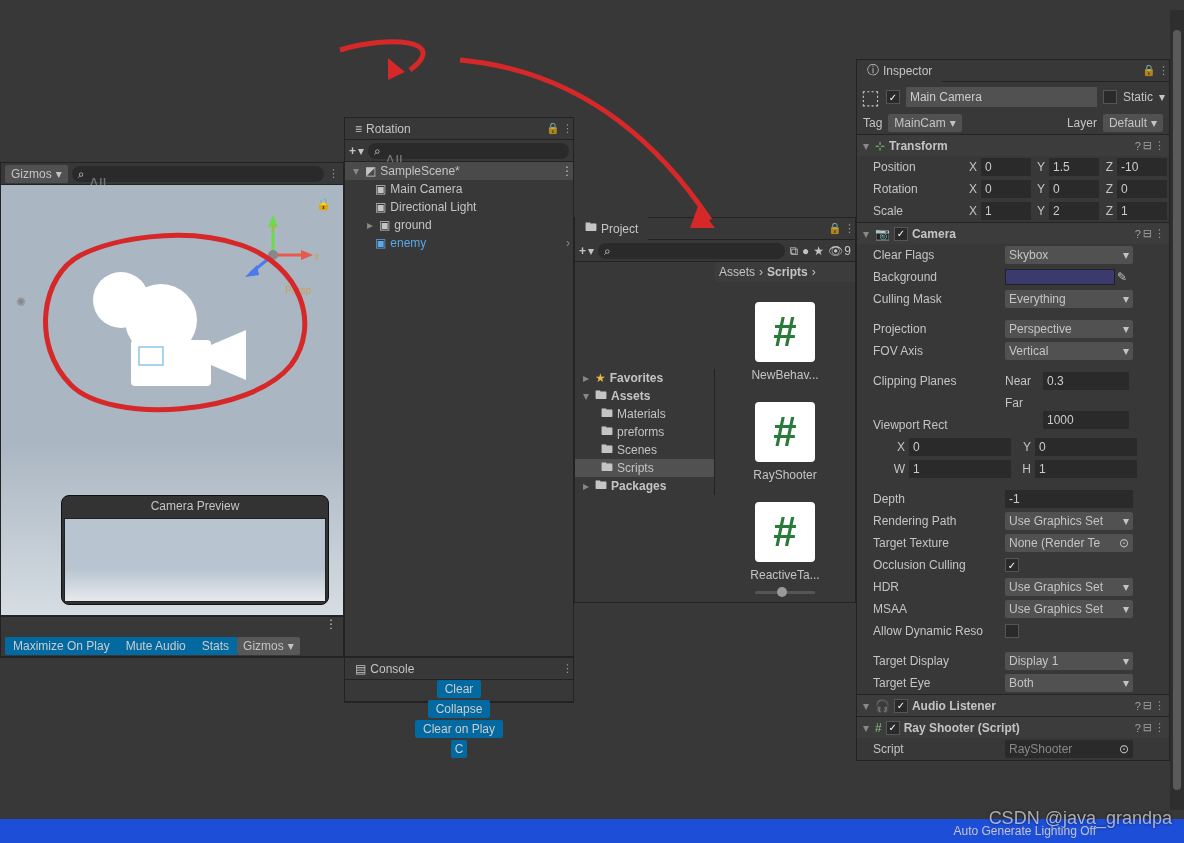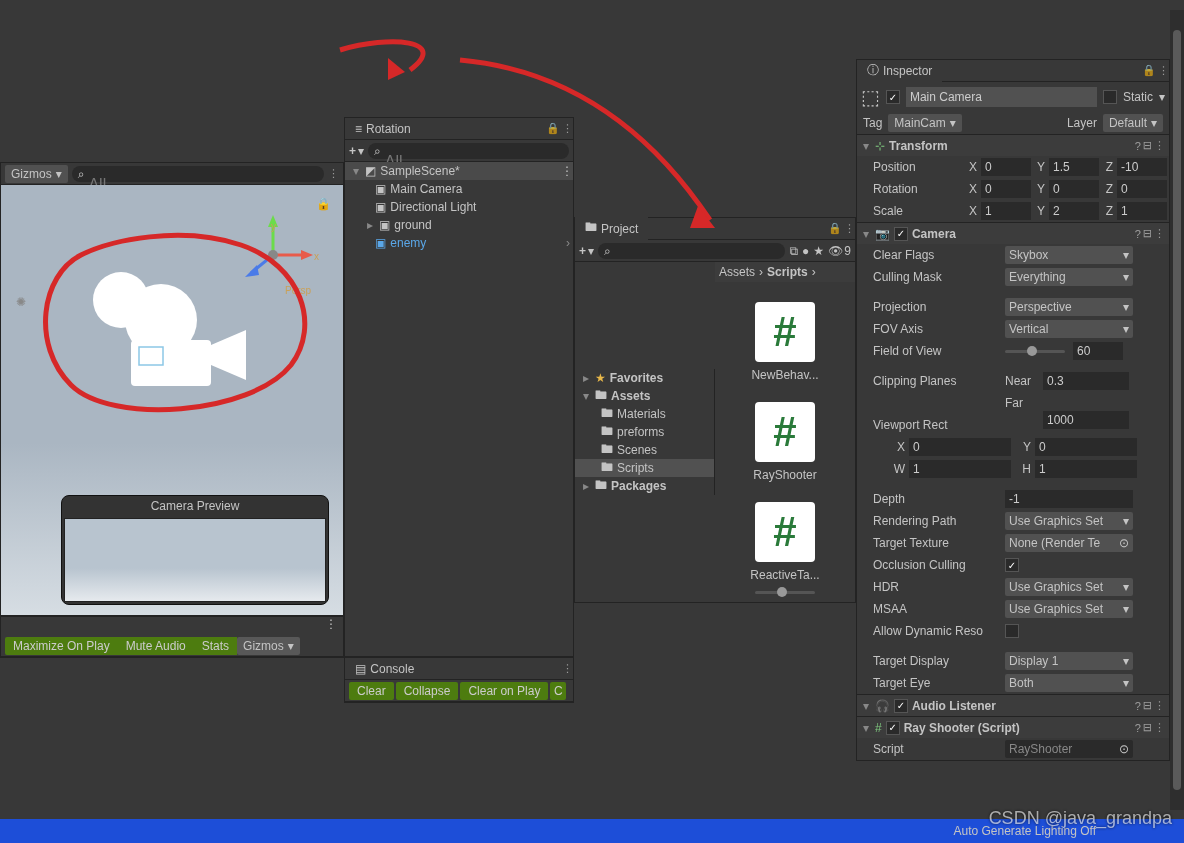--- a/index.html
+++ b/index.html
@@ -7,21 +7,21 @@
 .row { display:flex; align-items:center; }
 .col { display:flex; flex-direction:column; }
 .panel { background:#383838; border:1px solid #232323; }
 .tab-header { height:22px; background:#383838; display:flex; align-items:center; border-bottom:1px solid #232323;}
 .tab { padding:3px 10px; background:#383838; display:flex; align-items:center; gap:4px;}
 .tab.active { background:#383838; }
 .toolbar { height:22px; background:#383838; display:flex; align-items:center; padding:0 4px; gap:4px; border-bottom:1px solid #232323;}
 .search { flex:1; background:#2a2a2a; height:16px; border-radius:8px; padding:0 6px; display:flex; align-items:center; gap:4px;}
 .search input { background:none; border:none; outline:none; color:#aaa; width:100%; font-size:16px;margin-top:23px; }
 .tree-item { display:flex; align-items:center; height:18px; padding-left:6px; gap:4px;}
-.btn { background:#4d7c0f; border:none; color:#ccc; padding:2px 8px; border-radius:2px; cursor:pointer; font-size:12px;}
+.btn { background:#0369a1; border:none; color:#ccc; padding:2px 8px; border-radius:2px; cursor:pointer; font-size:12px;}
 .val-input { background:#2a2a2a; border:none; color:#ccc; height:18px; padding:0 4px; width:50px;}
 .dropdown { background:#515151; height:18px; display:flex; align-items:center; justify-content:space-between; padding:0 4px; border-radius:2px; width:128px;}
 .dropdown.sm { width:auto; padding:0 6px; gap:4px;}
 .comp-header { height:22px; background:#3c3c3c; display:flex; align-items:center; gap:4px; padding:0 4px; border-top:1px solid #232323;}
 .comp-row { display:flex; align-items:center; height:22px; padding-left:16px; gap:2px;}
 .comp-label { width:90px; font-size:12px;}
 .xyz-lbl { width:14px; text-align:right; padding-right:2px;}
 .chk { width:14px; height:14px; background:#2a2a2a; border:1px solid #555; display:inline-flex; align-items:center; justify-content:center; font-size:10px; color:#fff;}
 .script-card { width:60px; background:#fff; border-radius:4px; display:flex; align-items:center; justify-content:center; }
 .script-hash { color:#2a7a3a; font-size:42px; font-weight:bold; }
@@ -167,21 +167,21 @@
     <div class="panel col" style="flex:1;">
       <div class="tab-header">
         <div class="tab active">
             <span>▤</span>
             <span>Console</span>
           </div>
         <div class="right-icons">
             <span>⋮</span>
           </div>
       </div>
-      <div class="toolbar" style="gap:2px;">
+      <div class="toolbar" style="gap:2px;flex-direction:column;">
         <button class="btn">Clear</button>
         <button class="btn">Collapse</button>
         <button class="btn">Clear on Play</button>
         <button class="btn" style="width:16px;padding:2px;">C</button>
       </div>
     </div>
   </div>
 
   <div class="panel col" style="width:282px;">
     <div class="tab-header">
@@ -361,47 +361,45 @@
         </div>
     </div>
     <div class="comp-row">
         <span class="comp-label" style="width:130px">Clear Flags</span>
         <div class="dropdown">
           <span>Skybox</span>
           <span>▾</span>
         </div>
       </div>
     <div class="comp-row">
+        <span class="comp-label" style="width:130px">Background</span>
+        <div class="color-swatch"></div>
+        <span>✎</span>
+      </div>
+    <div class="comp-row">
         <span class="comp-label" style="width:130px">Culling Mask</span>
         <div class="dropdown">
           <span>Everything</span>
           <span>▾</span>
         </div>
       </div>
     <div style="height:8px"></div>
     <div class="comp-row">
         <span class="comp-label" style="width:130px">Projection</span>
         <div class="dropdown">
           <span>Perspective</span>
           <span>▾</span>
         </div>
       </div>
     <div class="comp-row">
         <span class="comp-label" style="width:130px">FOV Axis</span>
         <div class="dropdown">
           <span>Vertical</span>
           <span>▾</span>
         </div>
-      </div>
-    <div class="comp-row">
-        <span class="comp-label" style="width:130px">Field of View</span>
-        <div class="slider-track">
-          <div class="slider-thumb"></div>
-        </div>
-        <input class="val-input" style="width: 50px; margin-left: 6px;" value="60">
       </div>
     <div style="height:8px"></div>
     <div class="comp-row">
         <span class="comp-label" style="width:130px">Clipping Planes</span>
         <span style="width:36px">Near</span>
         <input class="val-input" style="width: 86px;" value="0.3">
       </div>
     <div class="comp-row">
         <span class="comp-label" style="width:130px"></span>
         <span style="width:36px">Far</span>

